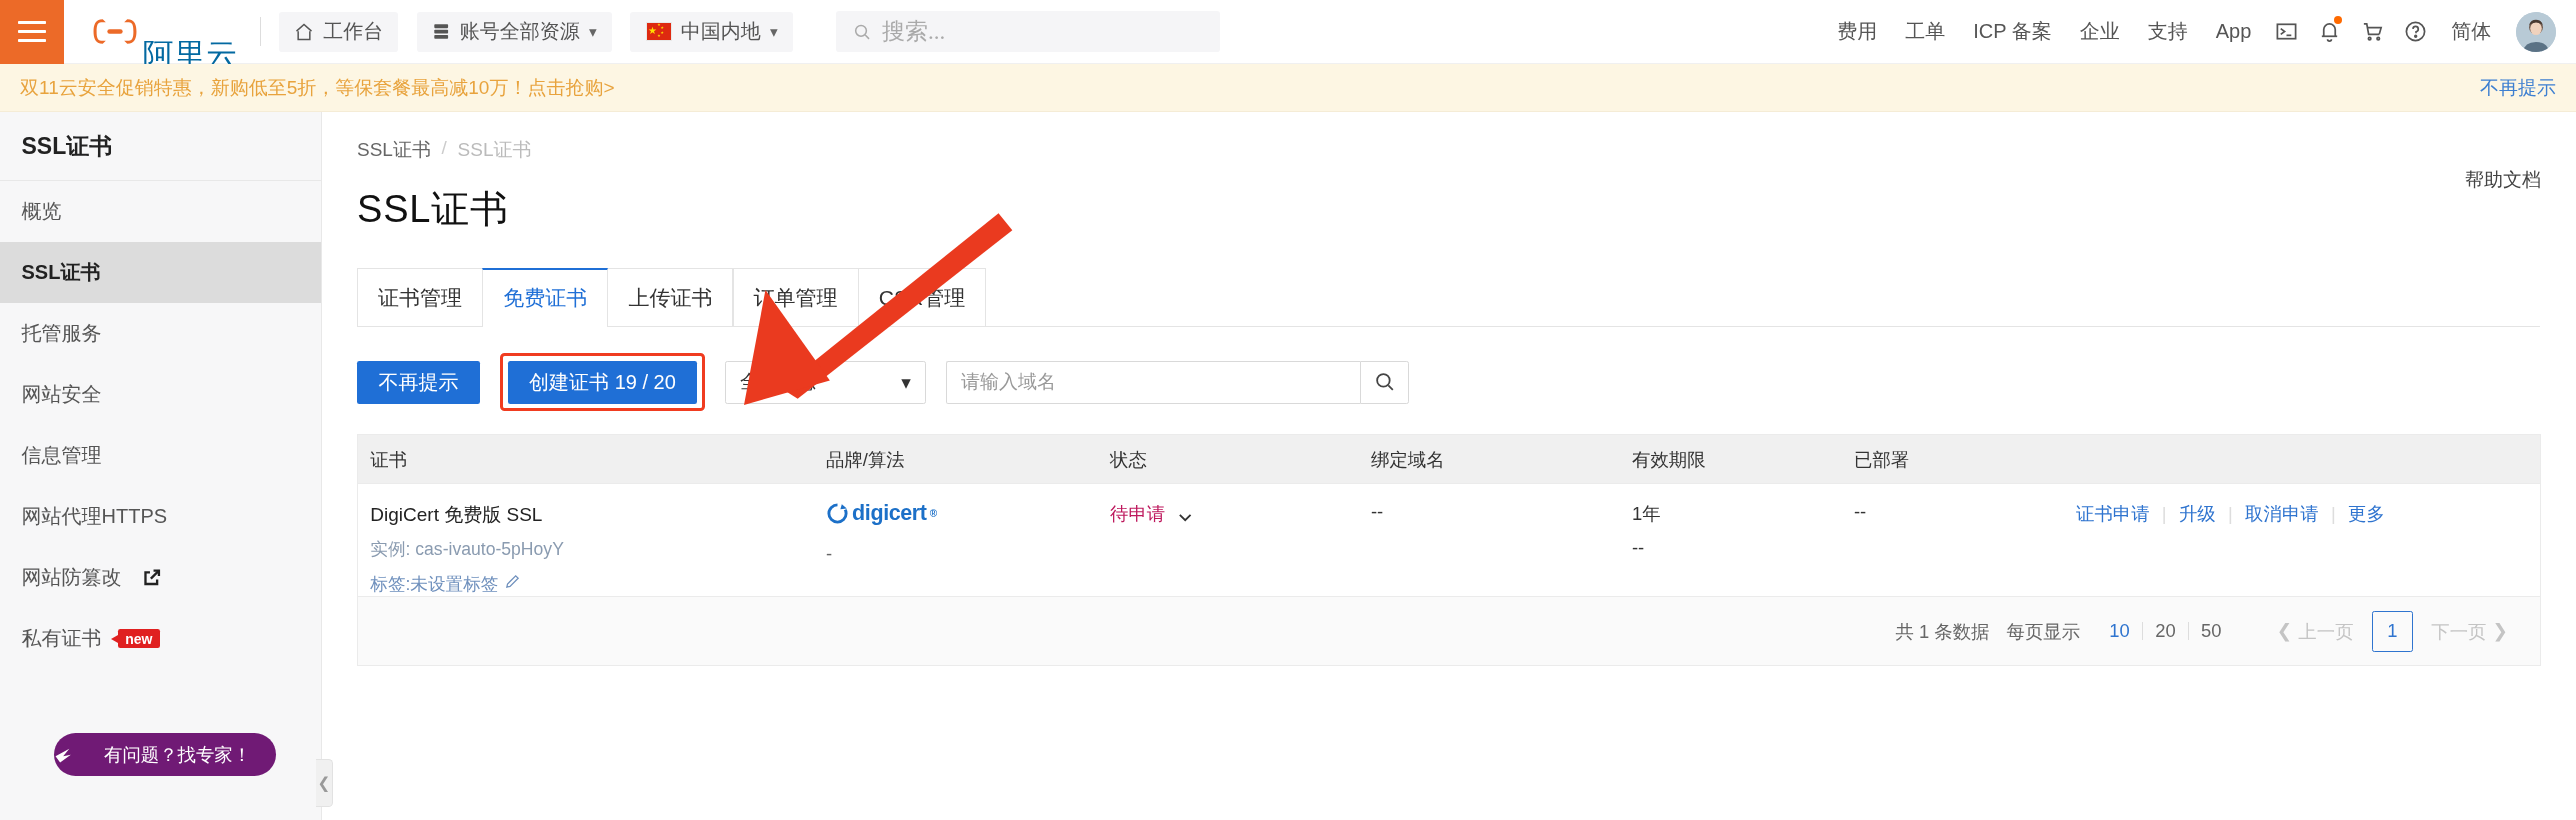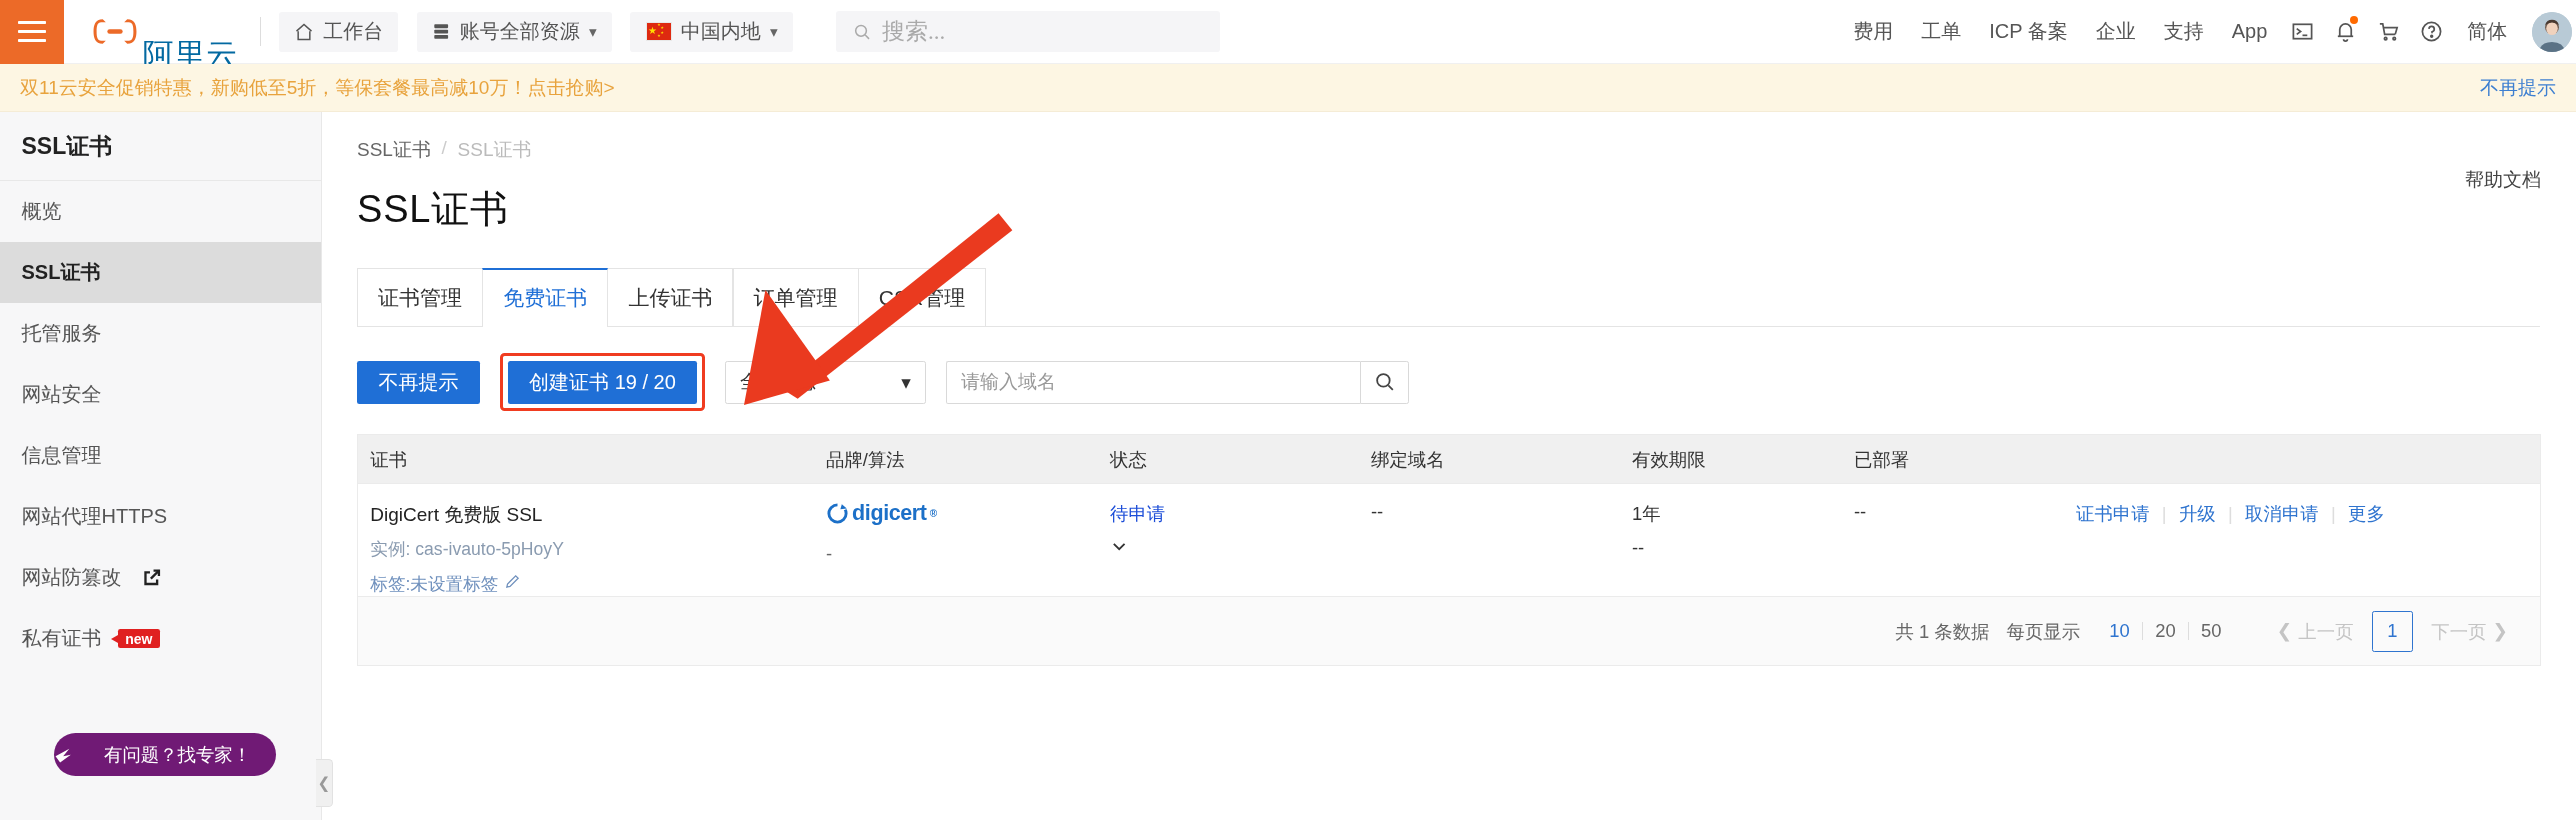--- a/index.html
+++ b/index.html
@@ -51,21 +51,21 @@
     display: flex; align-items: center; padding: 0 17px; gap: 10.7px;
     margin-left: 43px; flex: 0 0 auto;
   }
   .hdr-search input {
     border: none; background: transparent; outline: none;
     font-size: 23px; color: #4d7c0f; width: 100%;
     font-family: Liberation Serif, serif;
   }
   .hdr-search input::placeholder { color: #aaa; }
 
-  .hdr-right { display: flex; align-items: center; gap: 0px; margin-left: auto; padding-right: 4px; }
+  .hdr-right { display: flex; align-items: center; gap: 0px; margin-left: auto; padding-right: 20px; }
   .hdr-link {
     font-size: 20px; color: #555; cursor: pointer; padding: 0 14px; white-space: nowrap;
   }
   .hdr-icon {
     width: 43px; height: 43px; display: flex; align-items: center;
     justify-content: center; cursor: pointer; position: relative; color: #555;
   }
   .dot-badge {
     position: absolute; top: 6.1px; right: 9.2px; width: 8.4px; height: 8.4px;
     border-radius: 50%; background: #ff6a00;
@@ -219,21 +219,21 @@
   .c4 { width: 261px; }
   .c5 { width: 222px; }
   .c6 { width: 222px; }
   .c7 { flex: 1; }
 
   .cert-name { font-size: 19px; color: #222; line-height: 1.5; }
   .cert-sub { font-size: 17.6px; color: #8a9bb0; margin-top: 7.7px; }
   .cert-tag { font-size: 17.6px; color: #6f90bd; margin-top: 10.7px; display: flex; align-items: center; gap: 6.1px; }
   .digicert-logo { display:flex; align-items:center; gap:3.1px; color:#1c70c8; font-size:21.5px; font-weight:bold; letter-spacing:-0.4px;}
   .dash { color: #666; }
-  .status-cell { display: flex; align-items: flex-start; gap: 10.7px; cursor: pointer; color: #1d4ed8; flex-direction: column; }
+  .status-cell { display: flex; align-items: flex-end; gap: 10.7px; cursor: pointer; color: #be185d; }
   .link { color: #2f74cf; cursor: pointer; }
   .act-sep { color: #ddd; margin: 0 12.3px; }
   .actions { display: flex; align-items: center; font-size: 18.4px; }
 
   .tfoot {
     display: flex; align-items: center; justify-content: flex-end;
     height: 69px; background: #fafafa; border-top: 0.8px solid #ebebeb;
     padding-right: 32px; font-size: 18.4px; color: #666; gap: 0;
   }
   .foot-txt { color: #666; margin-right: 17px; }

